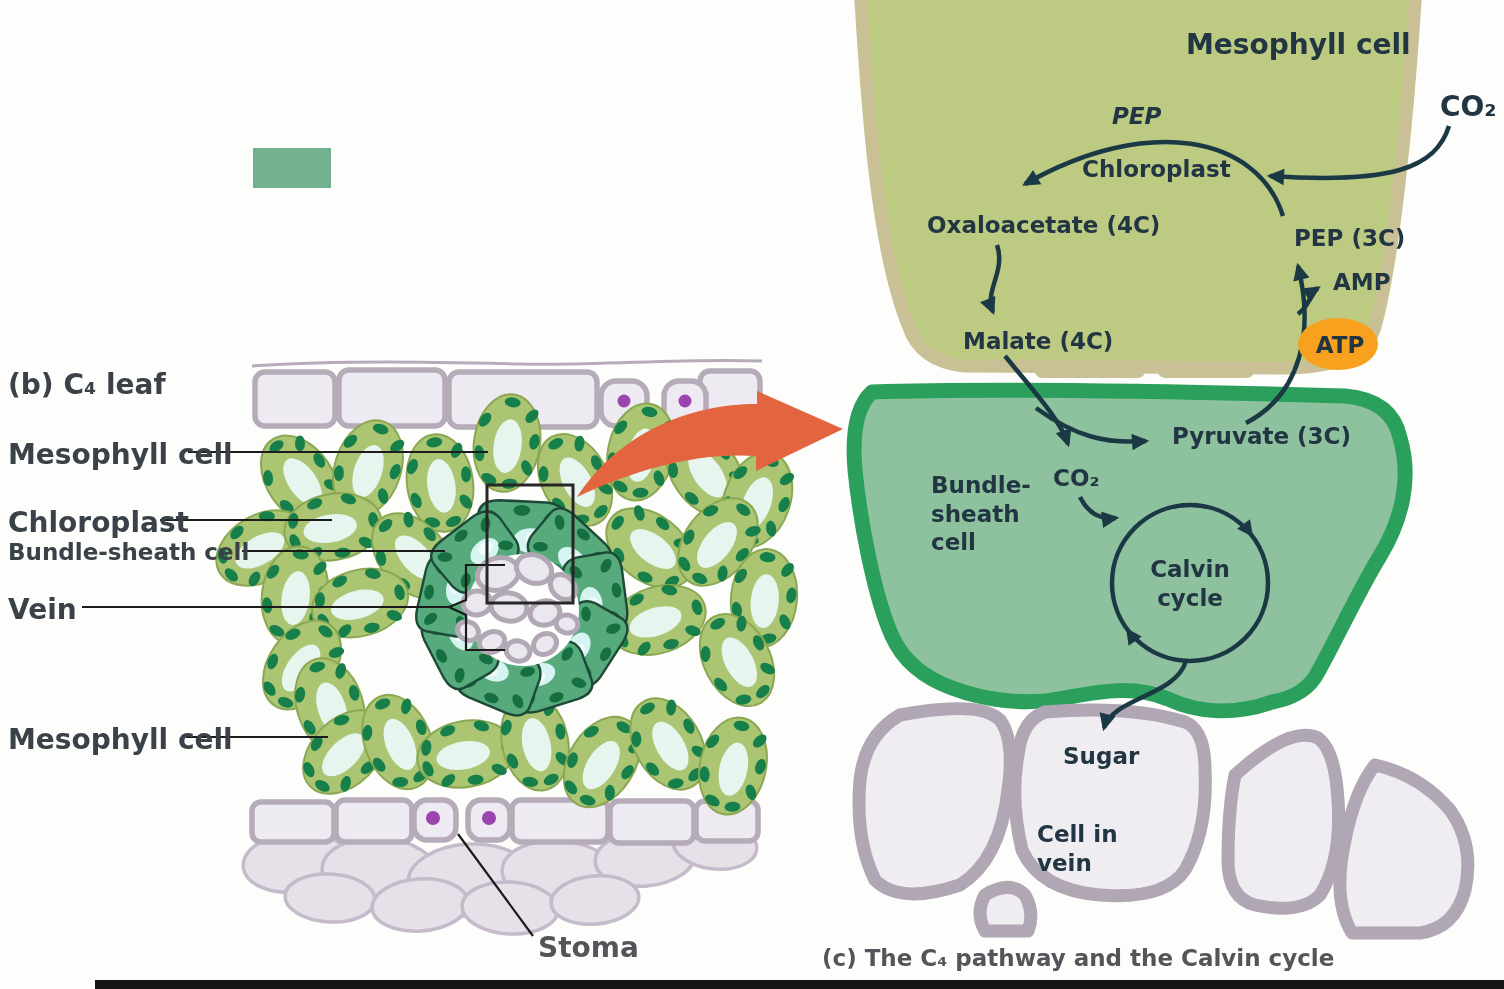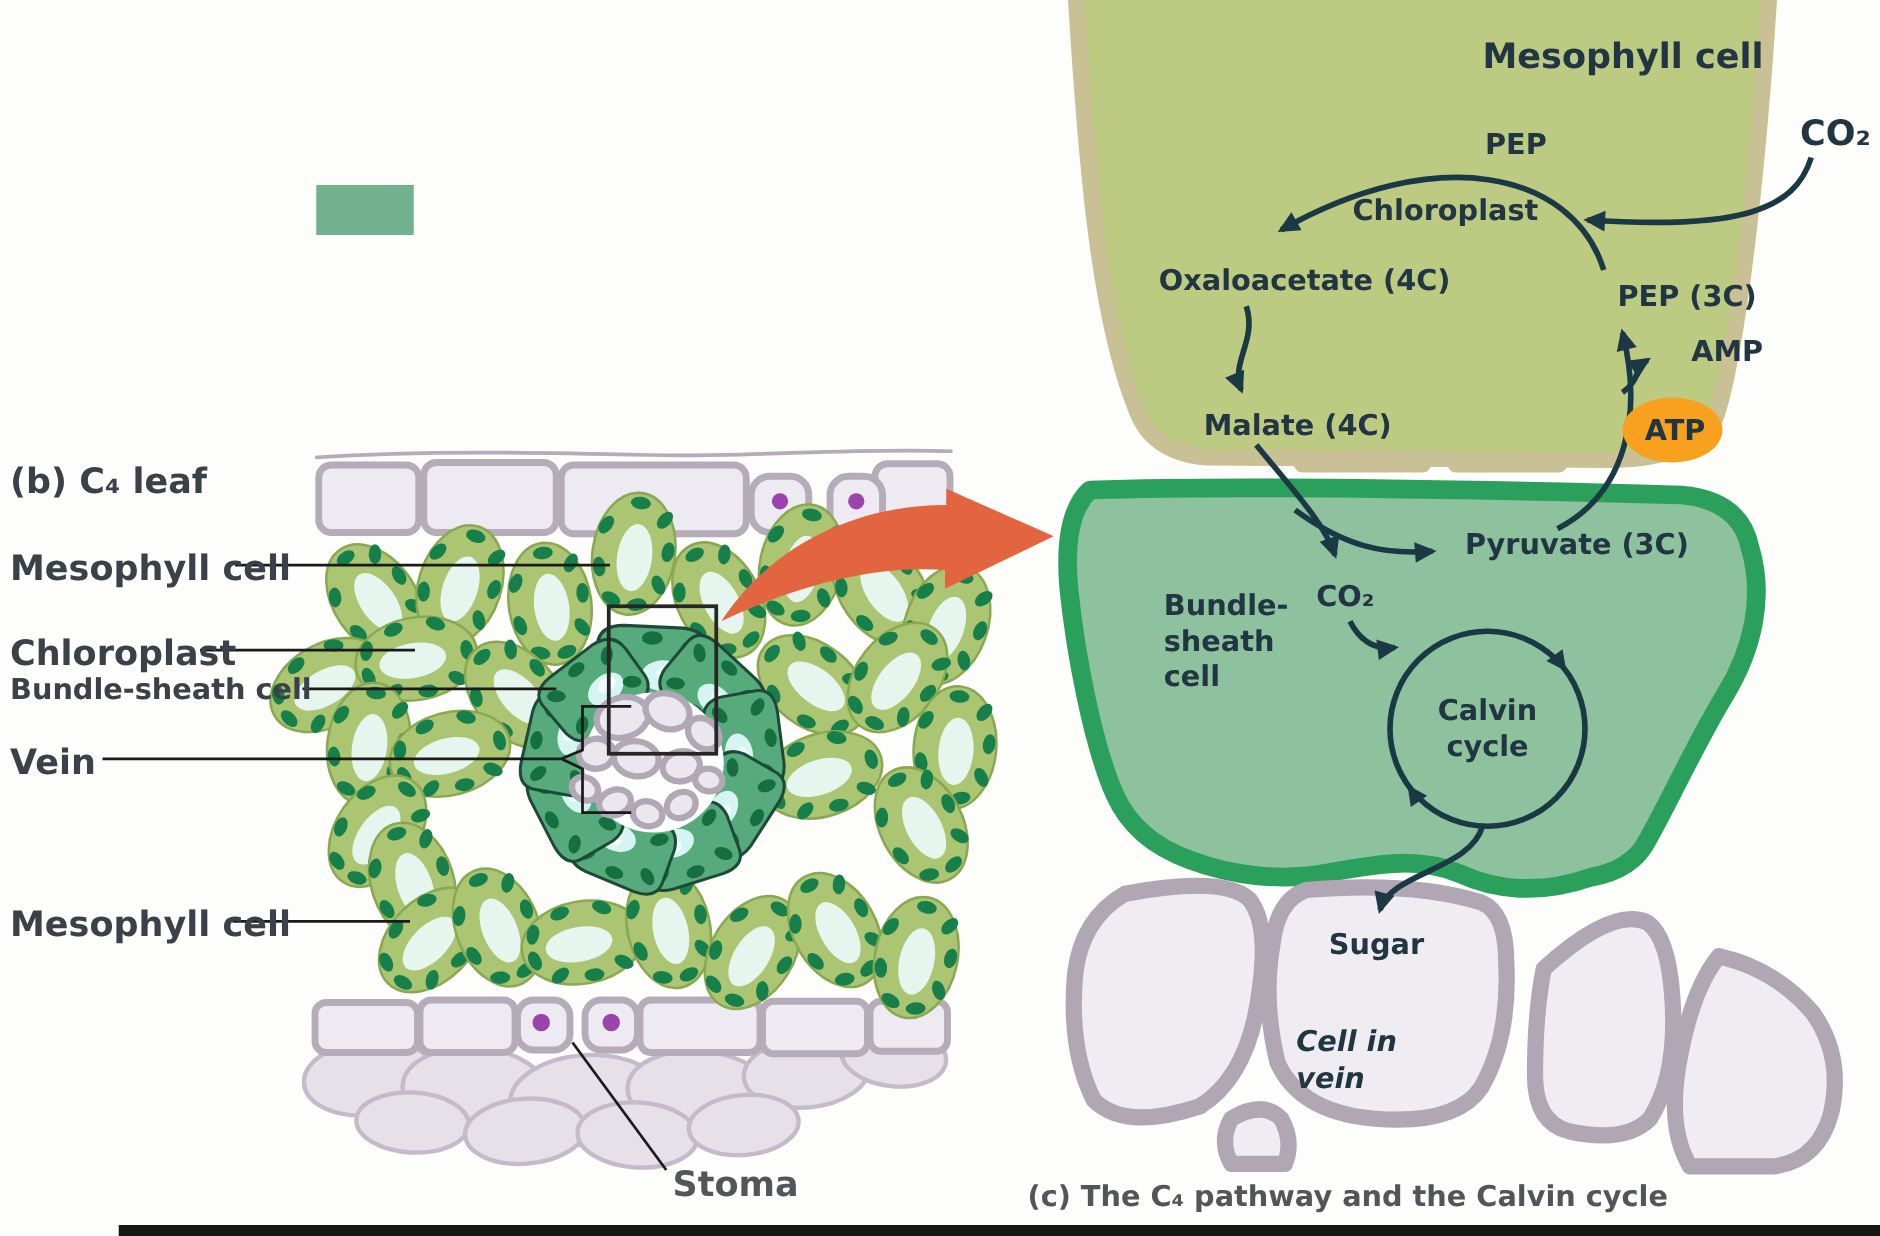--- a/index.html
+++ b/index.html
@@ -212,32 +212,32 @@
 <div class="lbl big" style="left:8px;top:368px;">(b) C₄ leaf</div>
 <div class="lbl big" style="left:8px;top:438px;">Mesophyll cell</div>
 <div class="lbl big" style="left:8px;top:506px;">Chloroplast</div>
 <div class="lbl" style="left:8px;top:538px;">Bundle-sheath cell</div>
 <div class="lbl big" style="left:8px;top:593px;">Vein</div>
 <div class="lbl big" style="left:8px;top:723px;">Mesophyll cell</div>
 <div class="lbl big gray" style="left:538px;top:931px;">Stoma</div>
 
 <div class="lbl big ink2" style="left:1186px;top:28px;">Mesophyll cell</div>
 <div class="lbl big ink2" style="left:1440px;top:90px;">CO₂</div>
-<div class="lbl ink2" style="left:1188px;top:102px;">PEP</div>
+<div class="lbl ink2" style="left:1112px;top:102px;font-style:italic;">PEP</div>
 <div class="lbl ink2" style="left:1082px;top:155px;">Chloroplast</div>
 <div class="lbl ink2" style="left:927px;top:211px;">Oxaloacetate (4C)</div>
 <div class="lbl ink2" style="left:1294px;top:224px;">PEP (3C)</div>
-<div class="lbl ink2" style="left:1333px;top:268px;margin-left:20px;">AMP</div>
+<div class="lbl ink2" style="left:1333px;top:268px;">AMP</div>
 <div class="lbl ink2 center" style="left:1300px;top:331px;width:80px;">ATP</div>
 <div class="lbl ink2" style="left:963px;top:327px;">Malate (4C)</div>
 <div class="lbl ink2" style="left:1172px;top:422px;">Pyruvate (3C)</div>
 <div class="lbl ink2" style="left:884px;top:471px;margin-left:47px;">Bundle-
 sheath
 cell</div>
 <div class="lbl ink2" style="left:1053px;top:464px;">CO₂</div>
 <div class="lbl ink2 center" style="left:1130px;top:555px;width:120px;">Calvin
 cycle</div>
 <div class="lbl ink2" style="left:1063px;top:742px;">Sugar</div>
-<div class="lbl ink2" style="left:1037px;top:820px;font-style:italic;">Cell in
+<div class="lbl ink2" style="left:1037px;top:820px;">Cell in
 vein</div>
 <div class="lbl gray" style="left:822px;top:944px;">(c) The C₄ pathway and the Calvin cycle</div>
 
 </div>
 
 </body></html>

